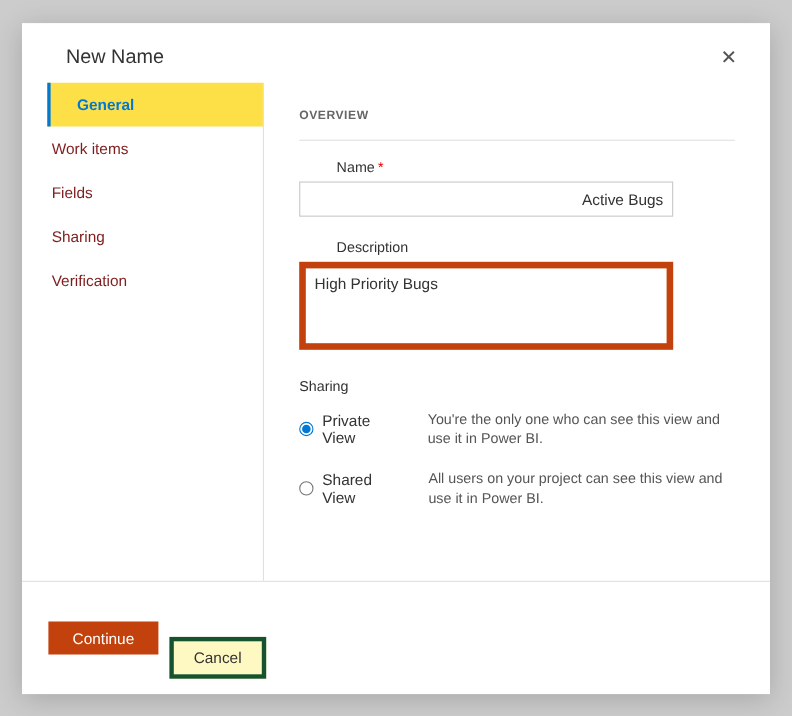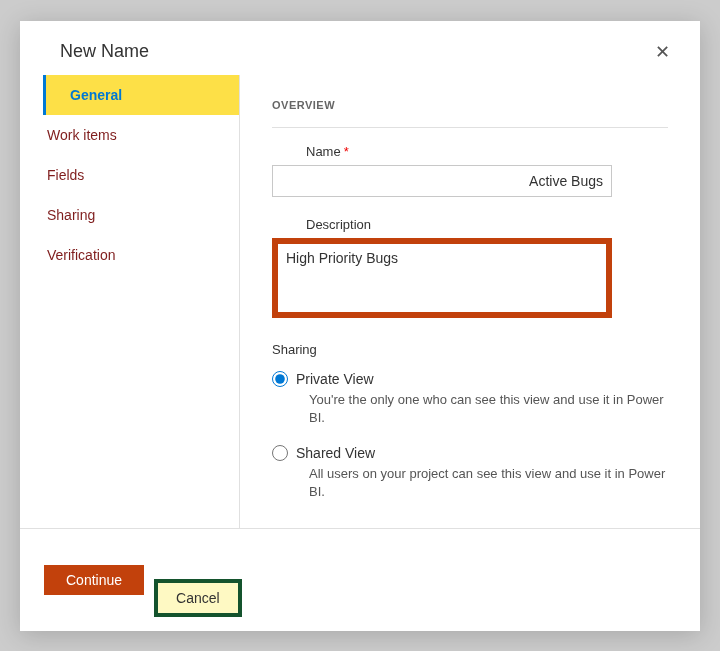--- a/index.html
+++ b/index.html
@@ -164,21 +164,21 @@
     }
 
     .radio-group {
       display: flex;
       flex-direction: column;
       gap: 6px;
     }
 
     .radio-option {
       display: flex;
-      flex-direction: column;
+      flex-direction: row;
       gap: 4px;
       margin-bottom: 12px;
     }
 
     .radio-row {
       display: flex;
       align-items: center;
       gap: 8px;
     }
 

